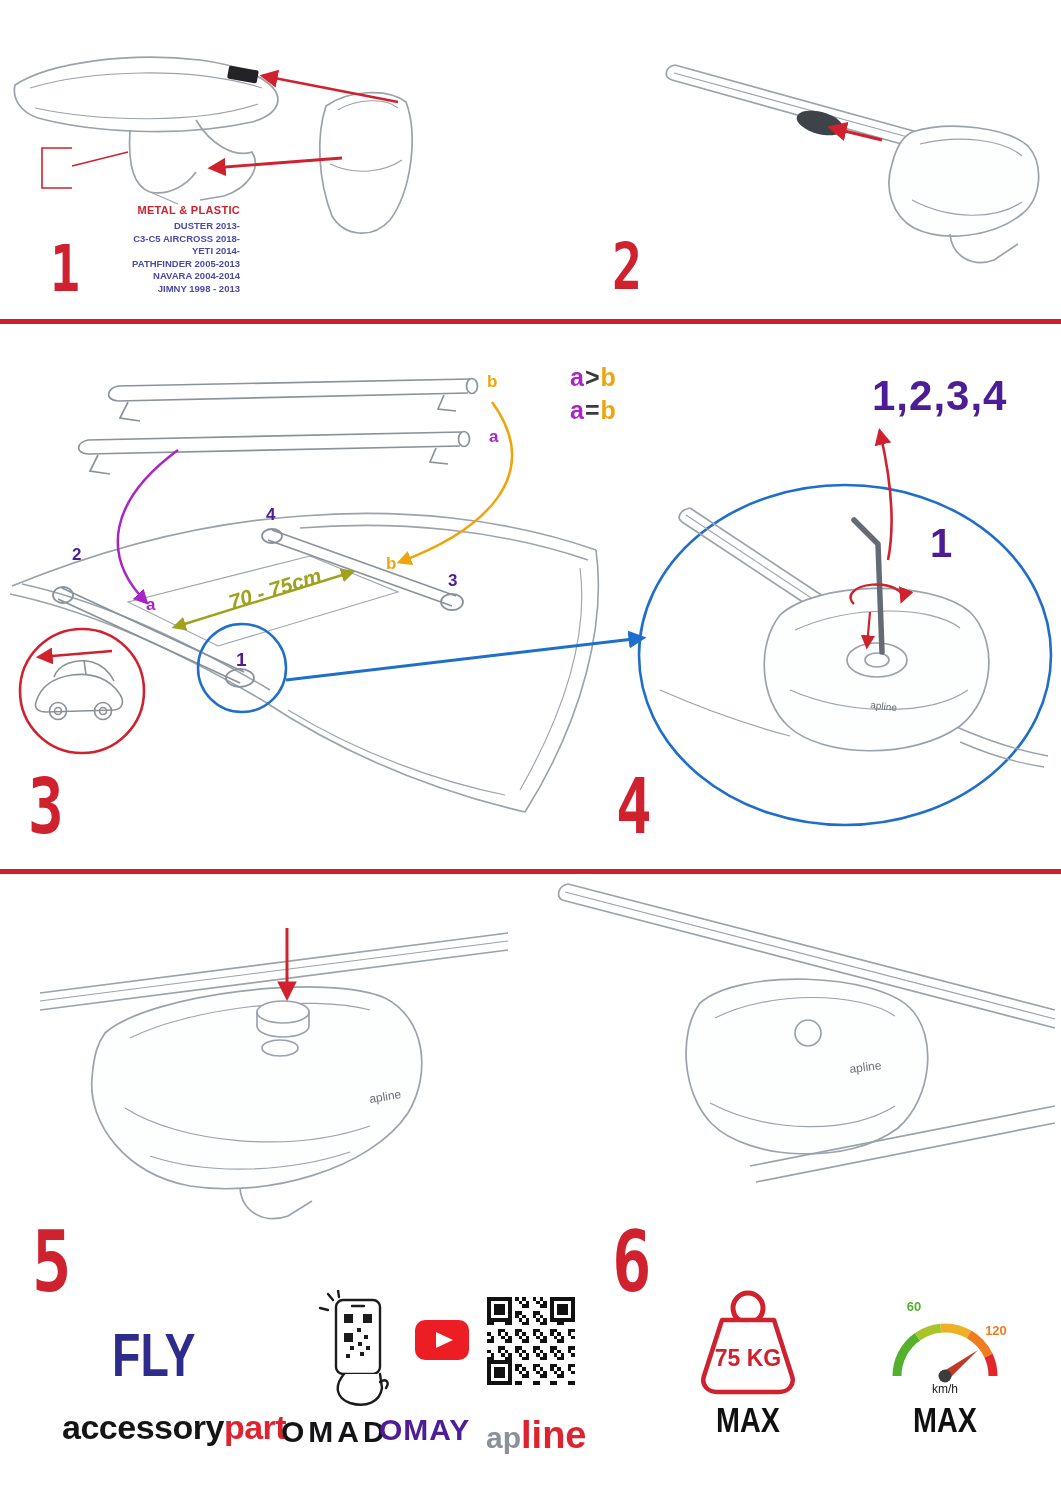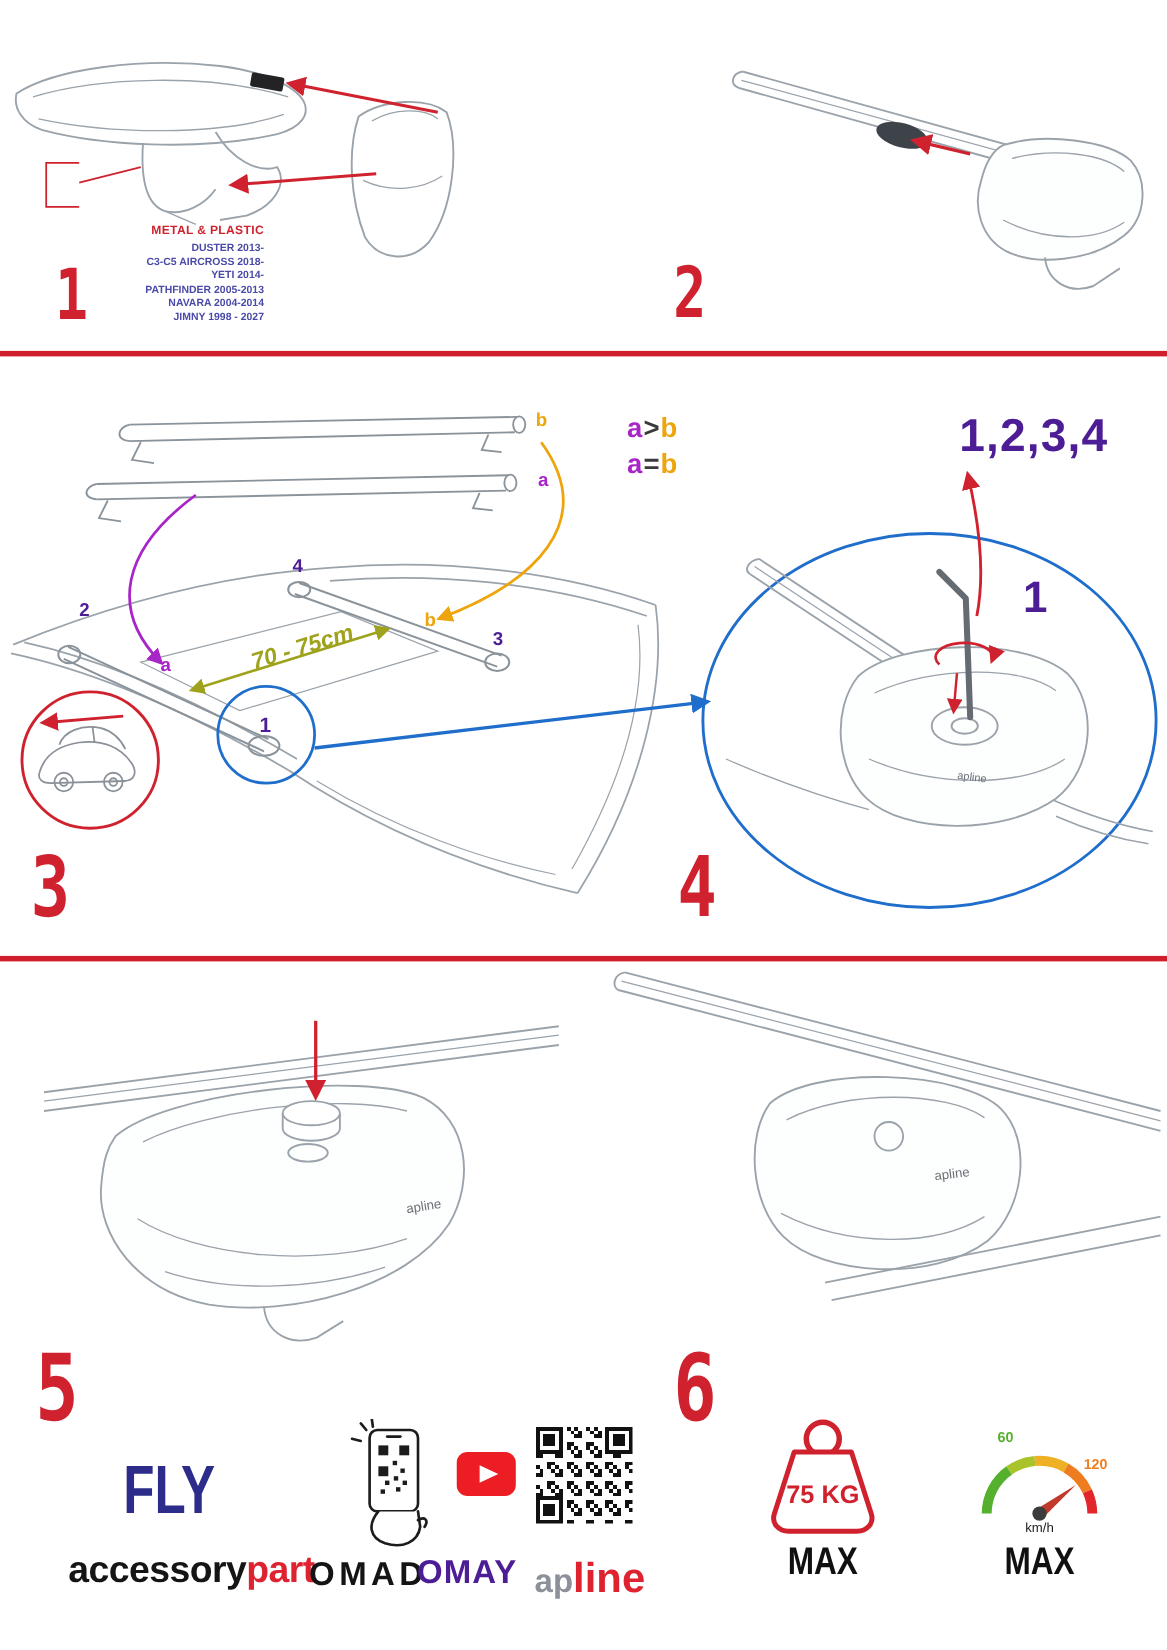--- a/index.html
+++ b/index.html
@@ -8,21 +8,21 @@
   .abs { position:absolute; }
   .divider { position:absolute; left:0; width:1061px; height:5px; background:#cf1f2d; }
   .step-num { position:absolute; color:#d0222e; font-weight:700; line-height:0.92;
               font-family:"DejaVu Sans Mono", monospace; transform:scaleX(0.78); transform-origin:left top; }
   .lbl { position:absolute; font-weight:700; line-height:1; }
   .blue   { color:#4c1d95; }
   .purple { color:#a825c8; }
   .orange { color:#eea50c; }
   .olive  { color:#9ea21c; font-style:italic; }
   .darkop { color:#3a3a3a; }
-  .formula { position:absolute; font-weight:700; font-size:25px; line-height:1; letter-spacing:1px;margin-top:12px; }
+  .formula { position:absolute; font-weight:700; font-size:25px; line-height:1; letter-spacing:1px; }
   #step1-text { position:absolute; left:70px; top:204px; width:170px; text-align:right; }
   #step1-text .title { color:#d0222e; font-weight:700; font-size:11px; letter-spacing:0.3px; margin-bottom:4px; }
   #step1-text .models { color:#4a4aa8; font-weight:600; font-size:9.5px; line-height:12.5px; }
   .fly { position:absolute; left:112px; top:1324px; font-size:62px; font-weight:700; color:#2d2c8a;
          transform:scaleX(0.75); transform-origin:left top; line-height:1; }
   .brandrow { position:absolute; font-weight:700; line-height:1; white-space:nowrap; }
   .max { position:absolute; font-weight:700; font-size:35px; color:#101010; text-align:center;
          transform:scaleX(0.82); transform-origin:center top; line-height:1; }
   .apart-b { color:#151515; font-size:34px; letter-spacing:-0.5px; }
   .apart-r { color:#df2230; font-size:34px; letter-spacing:-0.5px; }
@@ -66,21 +66,21 @@
   </svg>
 
   <div id="step1-text">
     <div class="title">METAL &amp; PLASTIC</div>
     <div class="models">
         <div>DUSTER 2013-</div>
         <div>C3-C5 AIRCROSS 2018-</div>
         <div>YETI 2014-</div>
         <div>PATHFINDER 2005-2013</div>
         <div>NAVARA 2004-2014</div>
-        <div>JIMNY 1998 - 2027</div>
+        <div>JIMNY 1998 - 2013</div>
       </div>
   </div>
   <div class="step-num" style="left:50px;top:240px;font-size:64px">1</div>
 
   <svg class="abs" style="left:620px;top:40px" width="441" height="250" viewBox="0 0 441 250">
     <defs>
       <marker id="m2r" viewBox="0 0 10 10" refX="7.5" refY="5" markerWidth="6.5" markerHeight="6.5" orient="auto-start-reverse">
         <path d="M0,0 L10,5 L0,10 Z" fill="#d0222e"></path>
       </marker>
     </defs>

